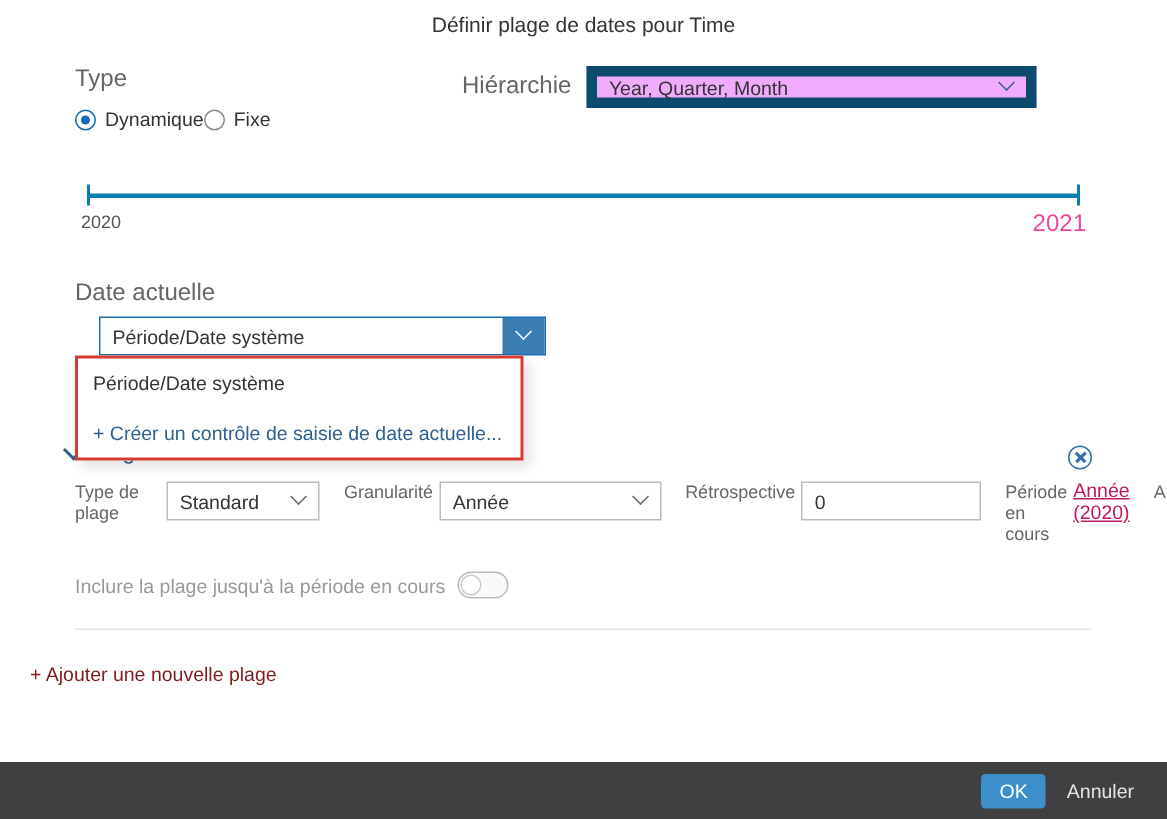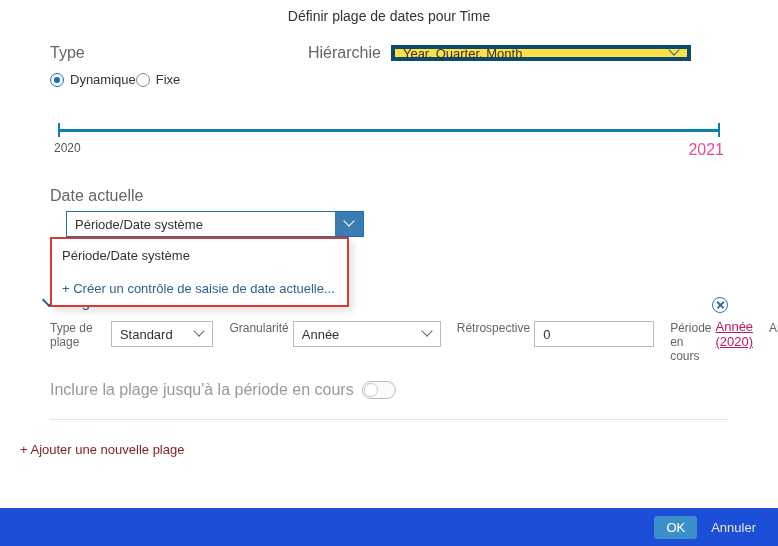--- a/index.html
+++ b/index.html
@@ -50,23 +50,23 @@
   .radio.checked .circle { border-color: #166ab3; }
   .radio .dot {
     width: 6px; height: 6px; border-radius: 50%; background: #166ab3; display: none;
   }
   .radio.checked .dot { display: block; }
 
   .hier-block { flex: 1; display: flex; align-items: center; gap: 10px; }
   .hier-select {
     flex: 1;
     max-width: 300px;
-    height: 16px;
-    border: 4px solid #0c4a6e;
-    background: #fde047;
+    height: 28px;
+    border: 7px solid #0c4a6e;
+    background: #f0abfc;
     display: flex;
     align-items: center;
     justify-content: space-between;
     padding: 0 8px;
     color: #333;
     cursor: pointer;
   }
   .chev {
     width: 10px; height: 10px; position: relative;
   }
@@ -166,37 +166,37 @@
   .field-label { color:#666; font-size:12px;}
   .field .select-like, .field .input-like {
     height:26px; border:1px solid #bbb; background:#fff;
     display:flex; align-items:center; padding:0 8px; font-size:13px; color:#333;
   }
   .field .select-like { justify-content: space-between; cursor:pointer;}
   .field .select-like .chev::before { border-color:#666;}
   .field .static { font-size:13px; color:#be185d; height:26px; display:flex; align-items:center;text-decoration:underline;}
   .w1 { width:130px;} .w2 { width:148px;} .w3 { width:120px;} .w4 { width:120px;}
 
-  .include-row { display:flex; align-items:center; gap:8px; color:#999; font-size:16px; margin-top:18px;}
+  .include-row { display:flex; align-items:center; gap:8px; color:#999; font-size:13px; margin-top:18px;}
   .toggle {
     width:34px; height:18px; border:1px solid #bbb; border-radius:10px; position:relative; background:#fafafa;
     cursor:pointer;
   }
   .toggle .knob {
     position:absolute; left:1px; top:1px; width:14px; height:14px; border-radius:50%;
     background:#fff; border:1px solid #ccc;
   }
 
   .add-range {
     margin: 22px 0 0 20px;
     color:#7f1d1d; font-size:13px; cursor:pointer;
   }
   .footer {
     position:absolute; left:0; right:0; bottom:0;
-    height:38px; background:#1d4ed8;
+    height:38px; background:#404040;
     display:flex; align-items:center; justify-content:flex-end; gap:14px;
     padding: 0 22px;
   }
   .btn-ok {
     background:#3c8fc9; color:#fff; padding:4px 12px; border-radius:3px;
     font-size:13px; cursor:pointer;
   }
   .btn-cancel { color:#e5e5e5; font-size:13px; cursor:pointer;}
   .hr { border-top:1px solid #e5e5e5; margin-top:20px;}
   .overlap-wrap { position: relative; padding-left: 16px; }

